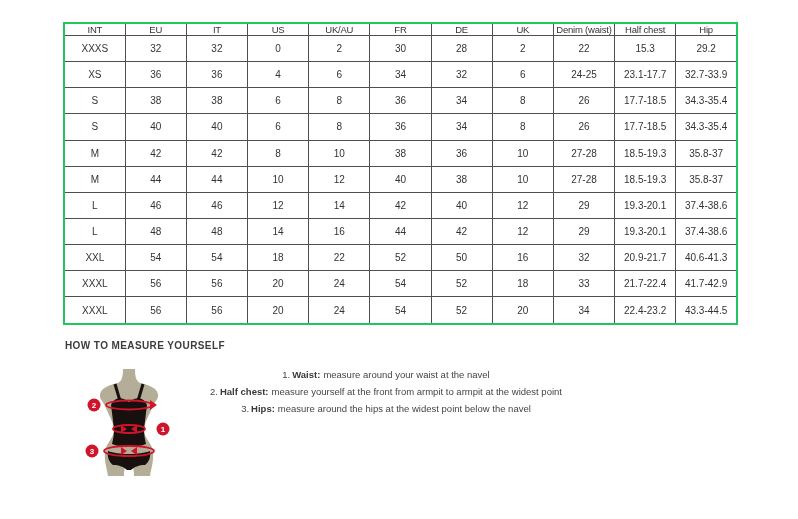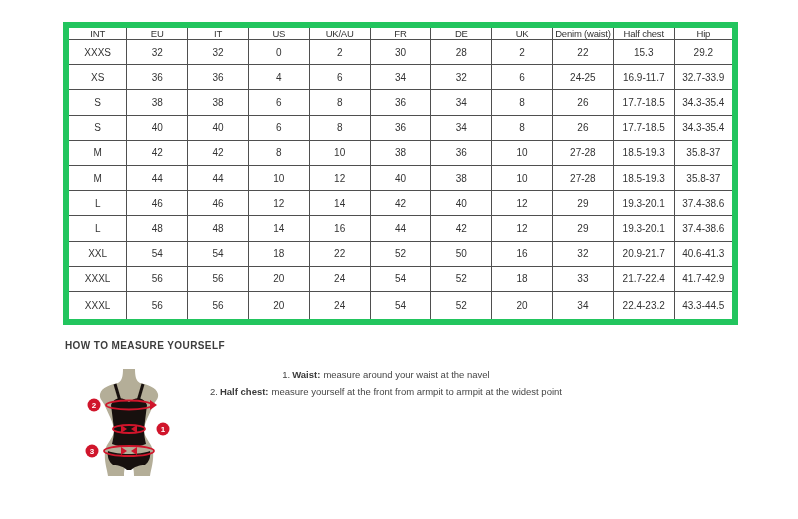--- a/index.html
+++ b/index.html
@@ -4,21 +4,21 @@
 <style>
   html,body{margin:0;padding:0;}
   body{
     width:798px;height:519px;position:relative;background:#ffffff;
     font-family:"Liberation Sans",sans-serif;overflow:hidden;
   }
   
   .size-table{
     position:absolute;left:63px;top:22px;width:675px;height:303px;
     border-collapse:collapse;table-layout:fixed;
-    border:6px solid #22c55e;
+    border:2px solid #22c55e;
   }
   .size-table th,.size-table td{
     border:1px solid #4f4f4f;
     text-align:center;vertical-align:middle;
     font-size:10px;font-weight:400;color:#333333;
     padding:0;white-space:nowrap;overflow:hidden;
   }
   .size-table th{font-size:9.5px;letter-spacing:-0.2px;}
   
   .measure-title{
@@ -71,21 +71,21 @@
       <tr>
         <td>XS</td>
         <td>36</td>
         <td>36</td>
         <td>4</td>
         <td>6</td>
         <td>34</td>
         <td>32</td>
         <td>6</td>
         <td>24-25</td>
-        <td>16.9-11.7</td>
+        <td>23.1-17.7</td>
         <td>32.7-33.9</td>
       </tr>
       <tr>
         <td>S</td>
         <td>38</td>
         <td>38</td>
         <td>6</td>
         <td>8</td>
         <td>36</td>
         <td>34</td>
@@ -237,13 +237,16 @@
   <text x="14" y="88" text-anchor="middle" font-size="8" font-weight="bold" fill="#ffffff" font-family="Liberation Sans, sans-serif">3</text>
 </svg>
 
 <div class="steps">
   <div class="step">
     <span class="num">1.</span><span class="label">Waist:</span><span>measure around your waist at the navel</span>
   </div>
   <div class="step">
     <span class="num">2.</span><span class="label">Half chest:</span><span>measure yourself at the front from armpit to armpit at the widest point</span>
   </div>
+  <div class="step">
+    <span class="num">3.</span><span class="label">Hips:</span><span>measure around the hips at the widest point below the navel</span>
+  </div>
 </div>
 
 </body></html>

